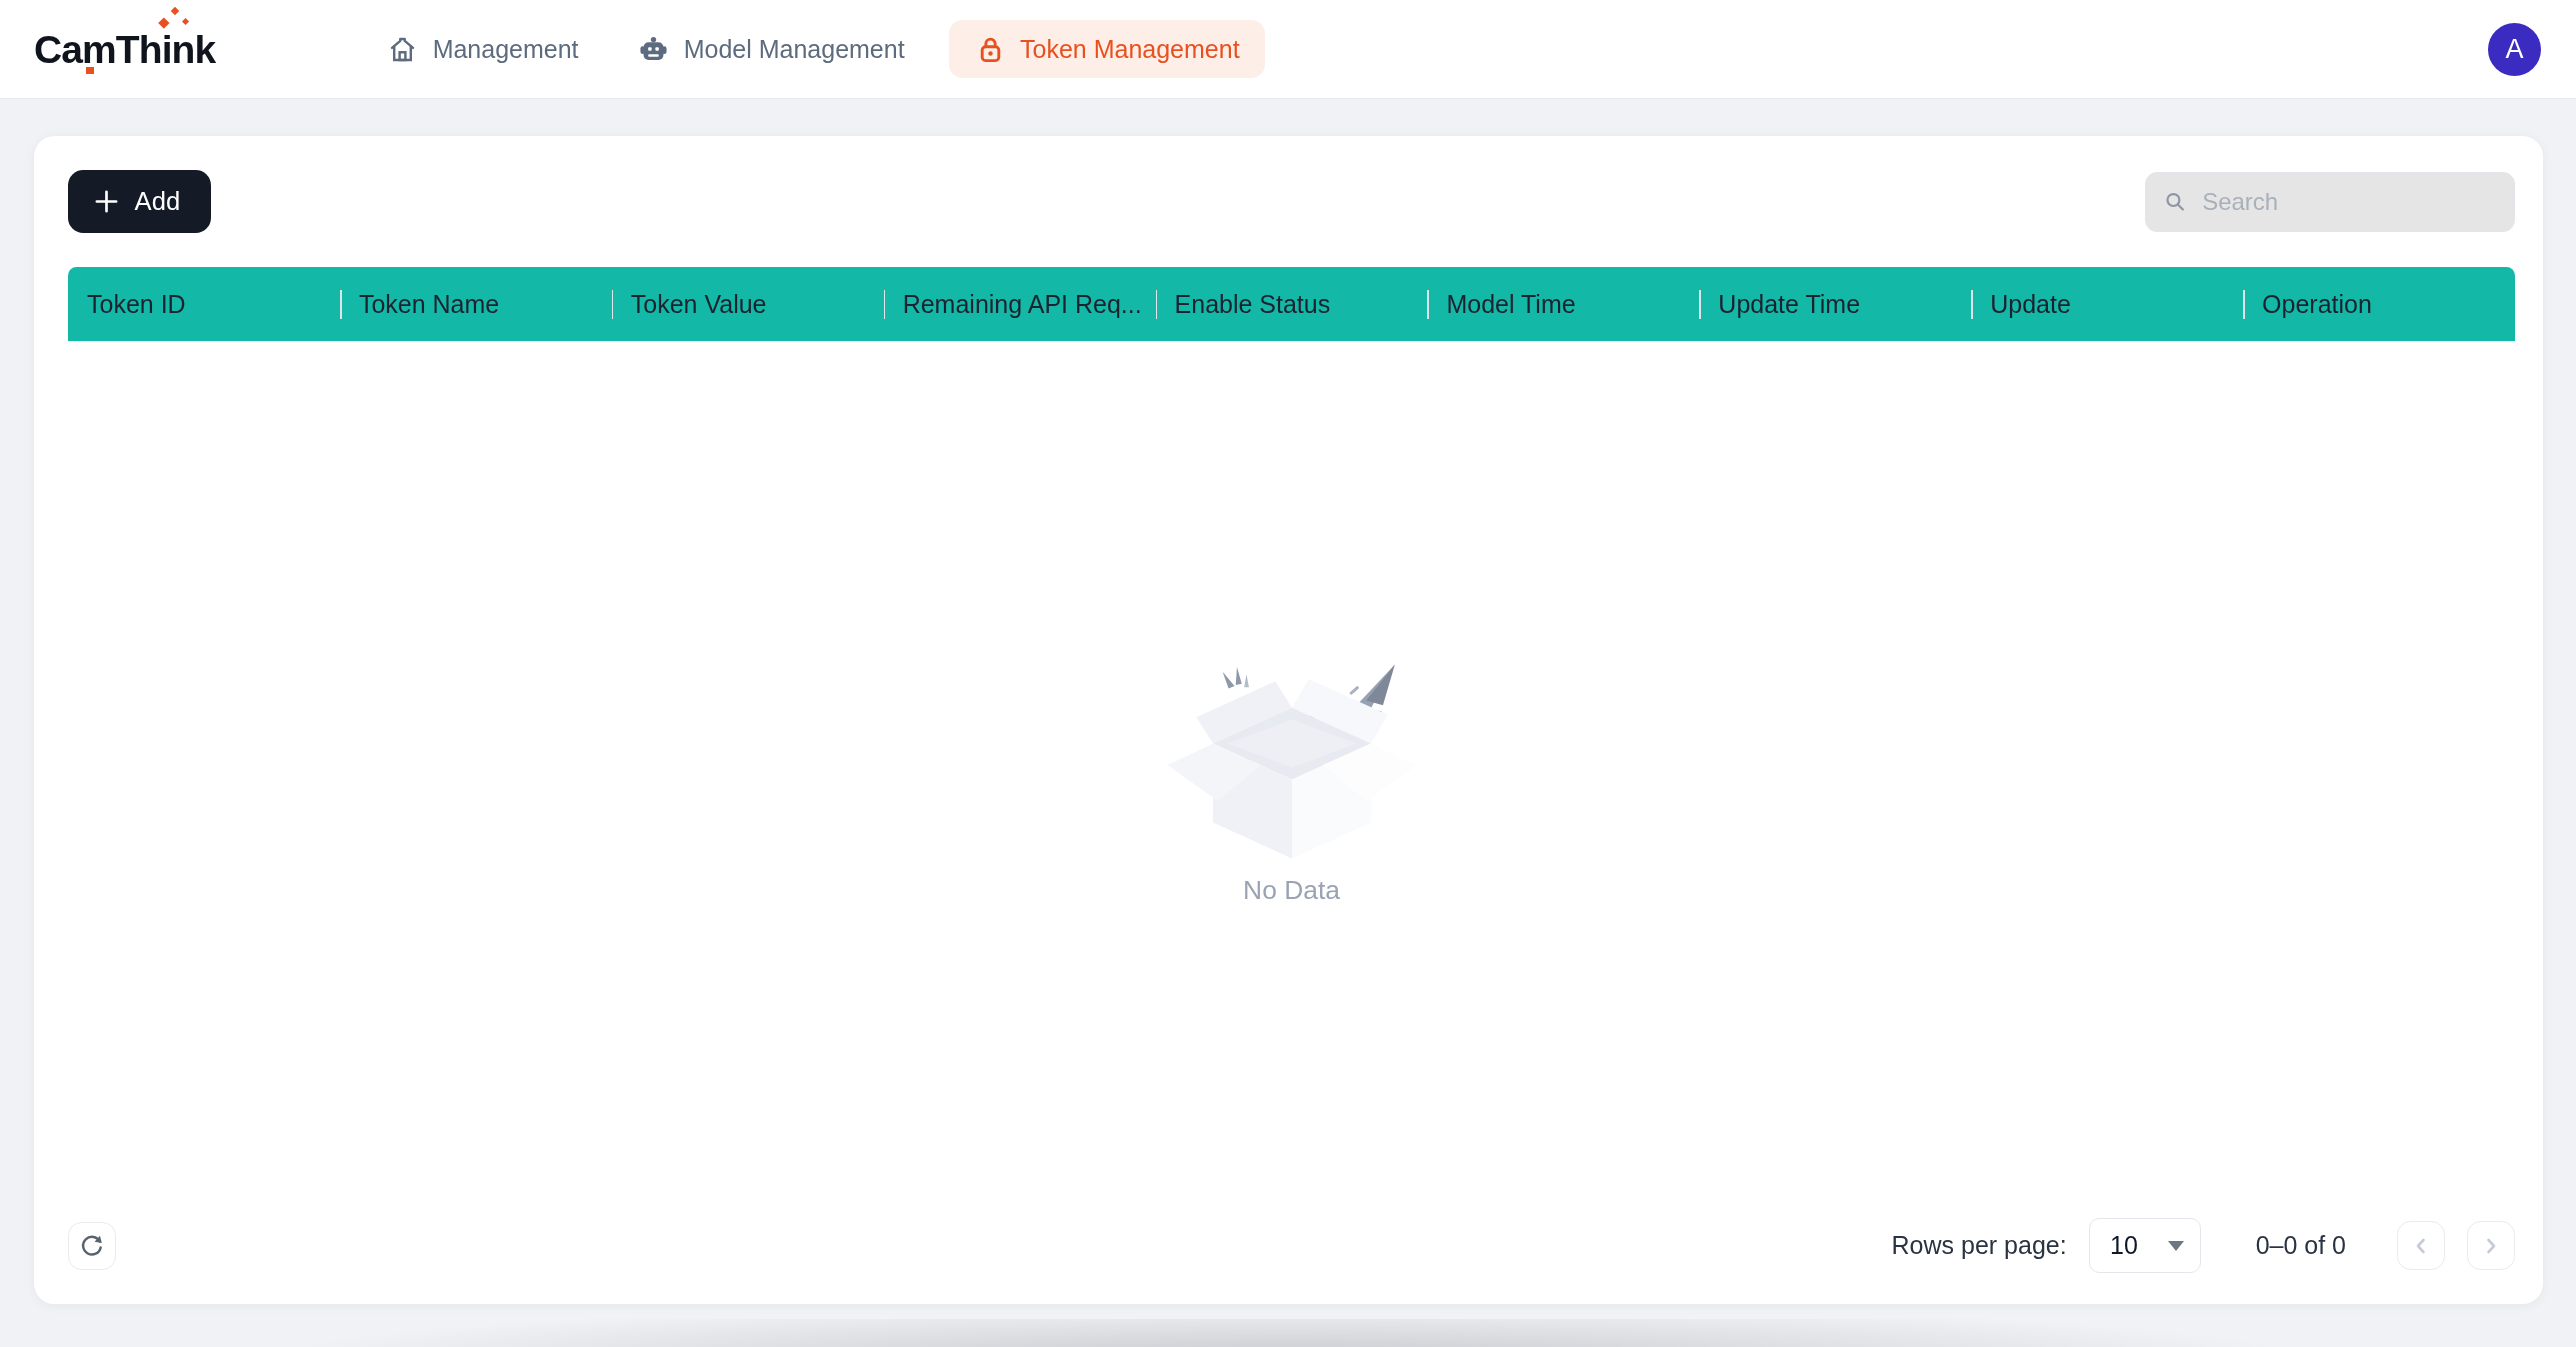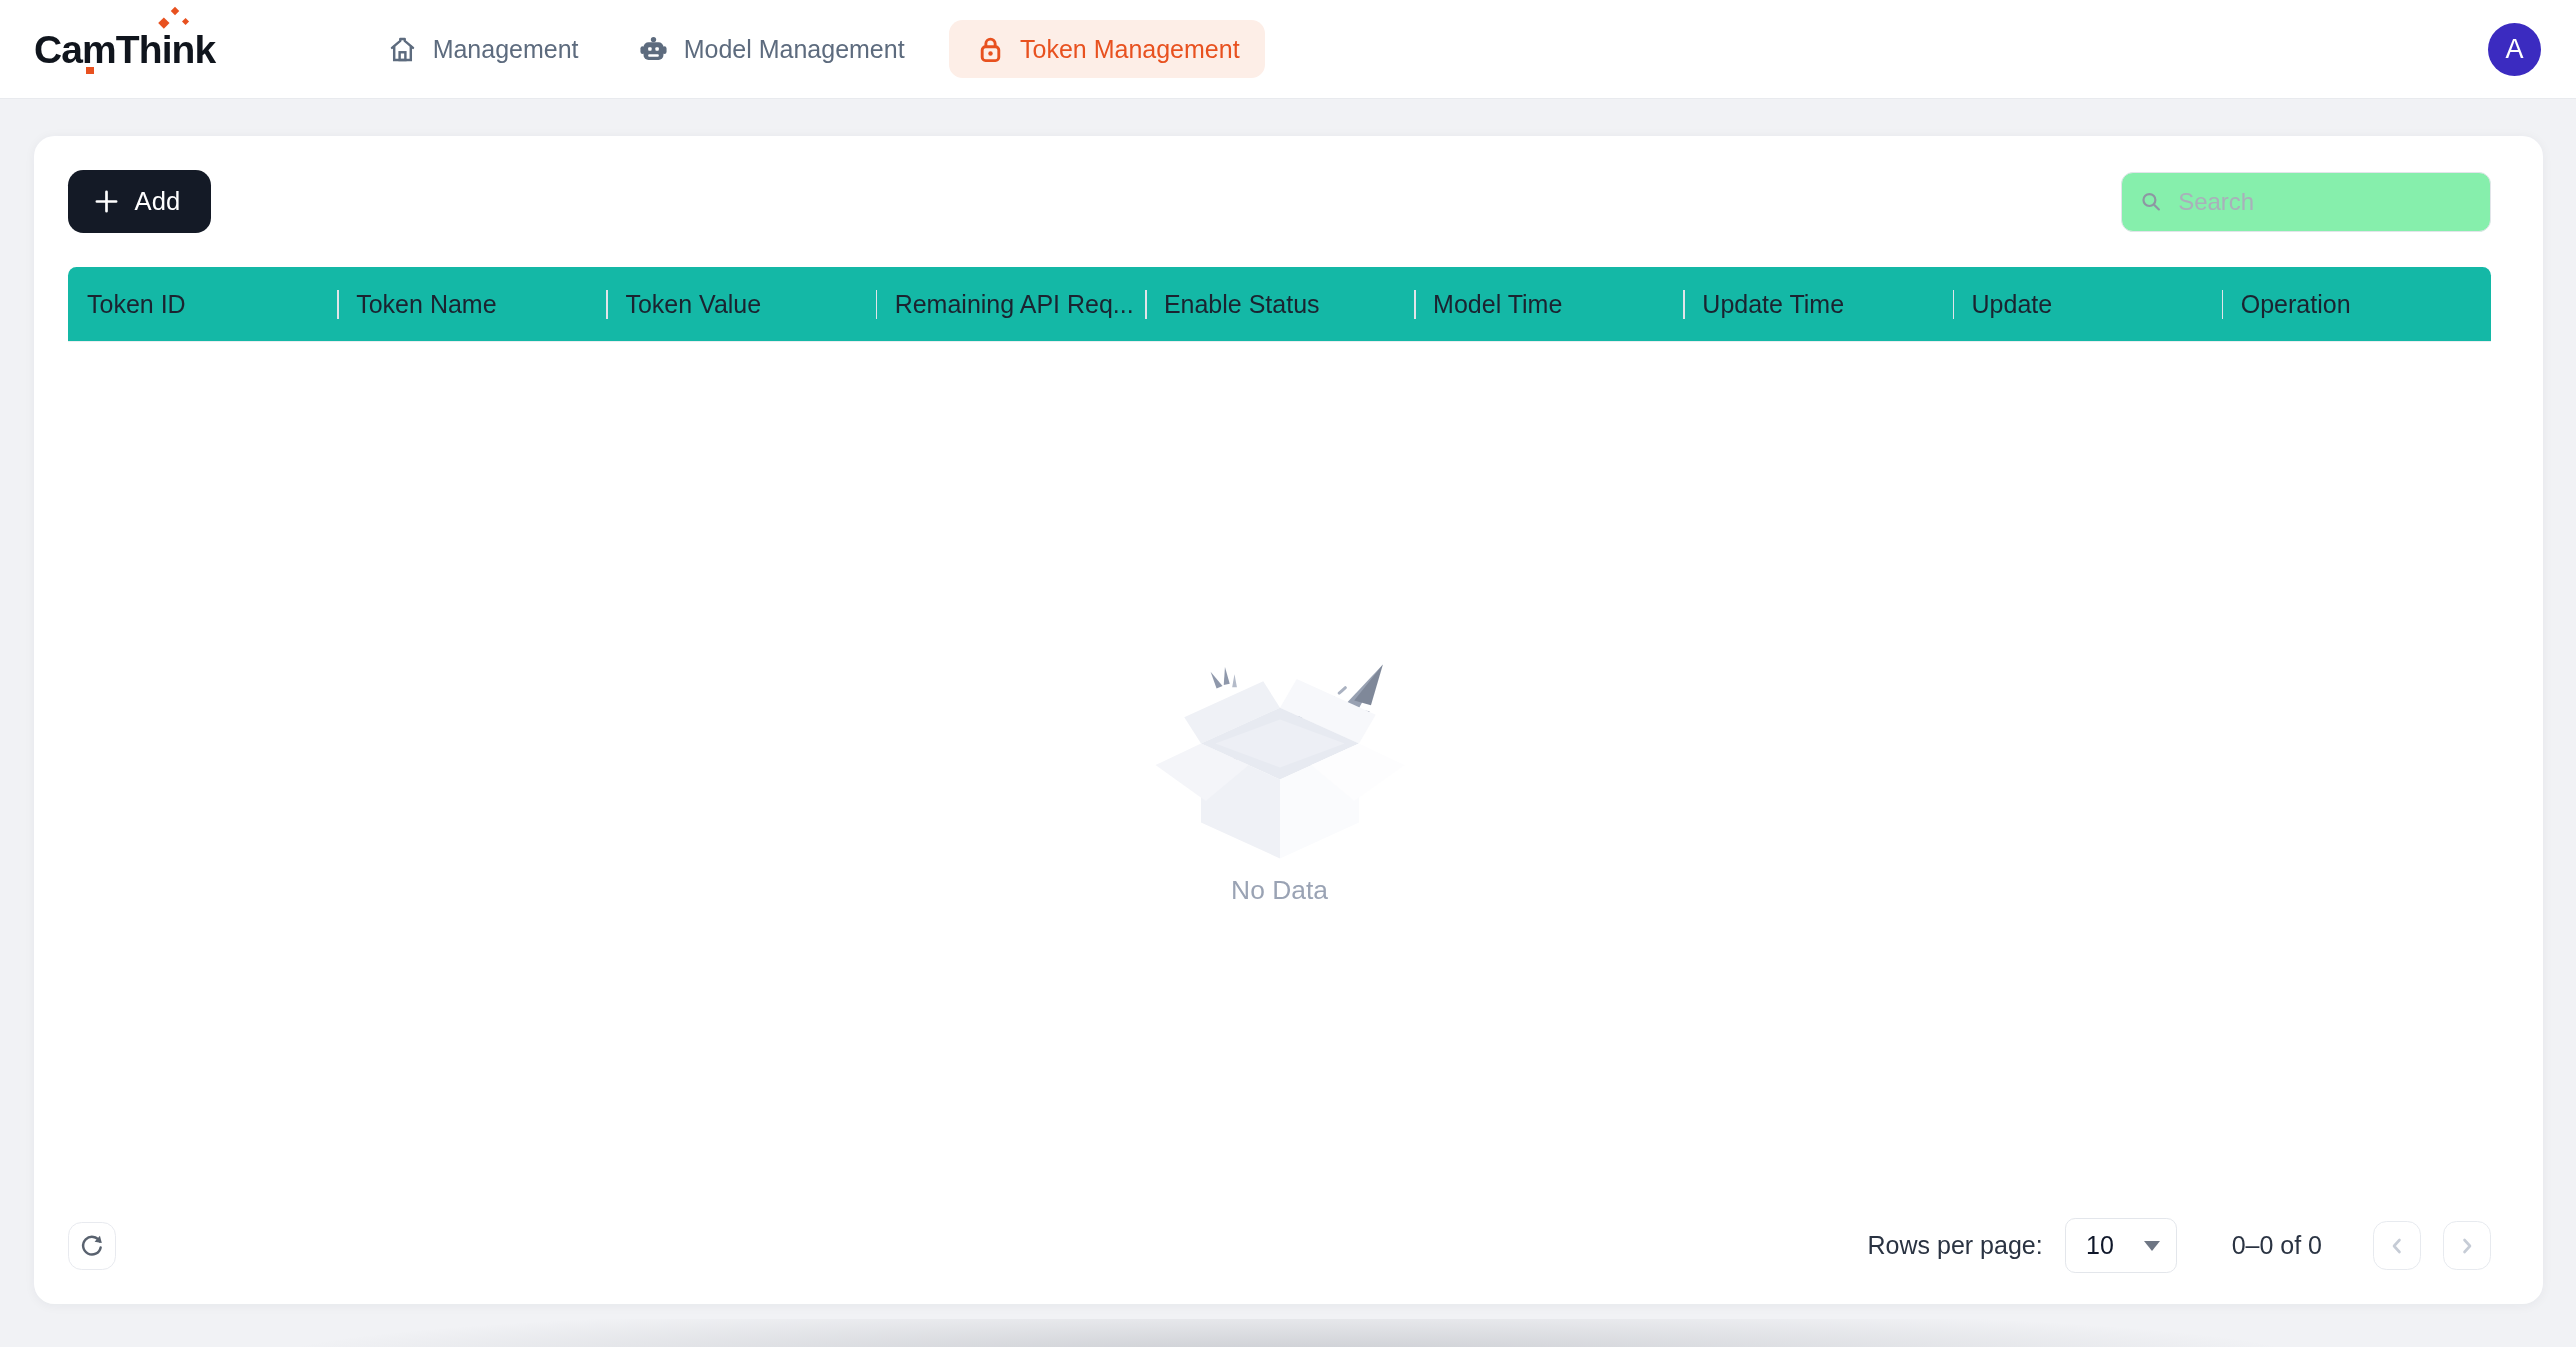--- a/index.html
+++ b/index.html
@@ -42,31 +42,31 @@
     background:var(--avatar-indigo,#3B2BC0); color:#FFFFFF; font-size:27px;
     display:flex; align-items:center; justify-content:center; cursor:pointer;
   }
 
   
   .card{
     position:absolute; left:34px; top:136px; width:2509px; height:1168px;
     background:#FFFFFF; border-radius:20.4px;
     box-shadow:0 1.7px 10.2px rgba(20,30,50,0.05);
     display:flex; flex-direction:column;
-    padding:34px 52px 31px 34px;
+    padding:34px 28px 31px 34px;
   }
   .toolbar{ display:flex; align-items:center; justify-content:space-between; }
   .add-btn{
     display:flex; align-items:center; gap:13.6px; background:var(--add-button-bg,#141A26);
     color:#FFFFFF; font-size:25.6px; font-weight:500; border:none; cursor:pointer;
     height:63px; padding:0 31px 0 24px; border-radius:15.3px;
   }
   .search-wrap{
     display:flex; align-items:center; width:370px; height:60px;
-    border:1.7px solid #E2E5EA; border-radius:12px; padding:0 17px; background:#86efac;
+    border:1.7px solid #E2E5EA; border-radius:12px; padding:0 17px; background:#e5e5e5;
   }
   .search-wrap input{
     border:none; outline:none; font-size:24px; color:#3A4352; width:100%;
     margin-left:15.3px; font-family:inherit; background:transparent;
   }
   .search-wrap input::placeholder{ color:#A9B0BA; }
 
   
   .thead{
     margin-top:34px; height:75px; background:#14b8a6; border-radius:8.5px 8.5px 0 0;

